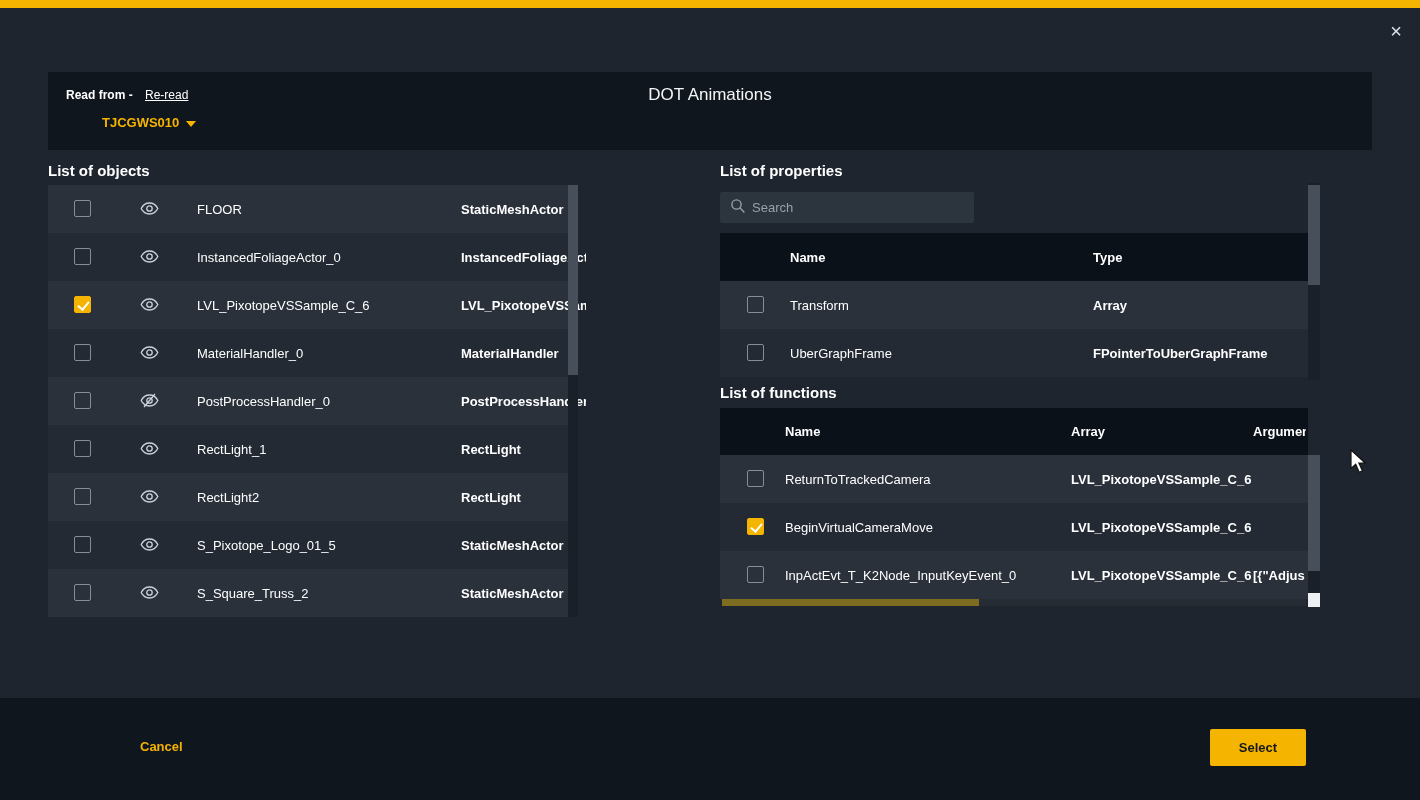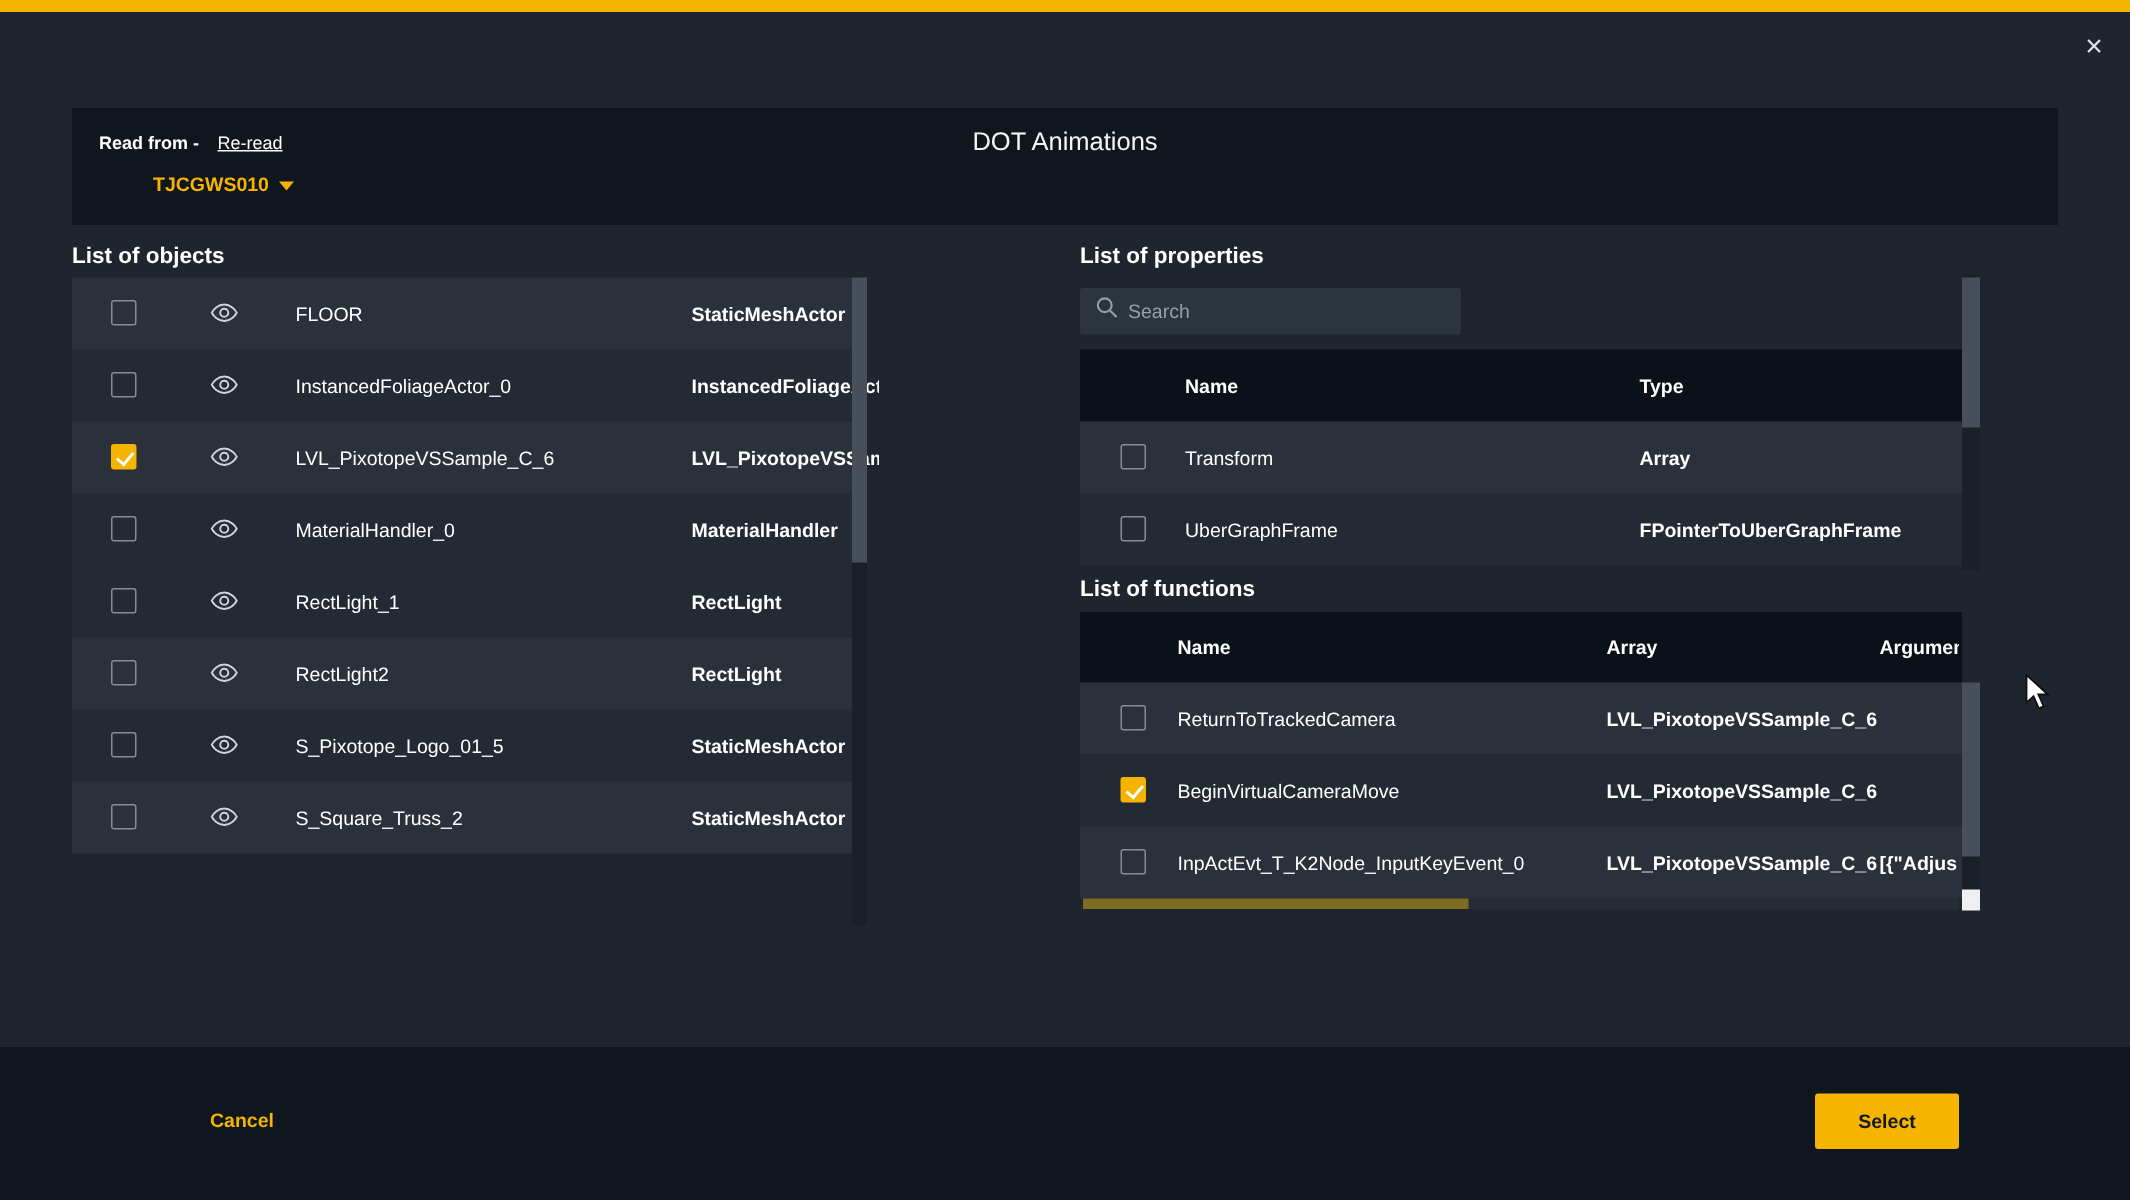--- a/index.html
+++ b/index.html
@@ -161,20 +161,33 @@
     <span class="eye">
       <svg width="19" height="15" viewBox="0 0 19 15">
           <path d="M9.5 2 C5.2 2 2.2 5.5 1.2 7.5 C2.2 9.5 5.2 13 9.5 13 C13.8 13 16.8 9.5 17.8 7.5 C16.8 5.5 13.8 2 9.5 2 Z" fill="none" stroke="#CDD3DA" stroke-width="1.3"></path>
           <circle cx="9.5" cy="7.5" r="2.7" fill="none" stroke="#CDD3DA" stroke-width="1.3"></circle>
         </svg>
     </span>
 
     <span class="cell-name">MaterialHandler_0</span>
     <span class="cell-type">MaterialHandler</span>
   </div>
+    <div class="row obj-row row-light">
+    <span class="checkbox"></span>
+
+    <span class="eye">
+      <svg width="19" height="15" viewBox="0 0 19 15">
+          <path d="M9.5 2 C5.2 2 2.2 5.5 1.2 7.5 C2.2 9.5 5.2 13 9.5 13 C13.8 13 16.8 9.5 17.8 7.5 C16.8 5.5 13.8 2 9.5 2 Z" fill="none" stroke="#CDD3DA" stroke-width="1.3"></path>
+          <circle cx="9.5" cy="7.5" r="2.7" fill="none" stroke="#CDD3DA" stroke-width="1.3"></circle>
+          <line x1="4" y1="14" x2="15" y2="1" stroke="#CDD3DA" stroke-width="1.3"></line>
+        </svg>
+    </span>
+    <span class="cell-name">PostProcessHandler_0</span>
+    <span class="cell-type">PostProcessHandler</span>
+  </div>
     <div class="row obj-row row-dark">
     <span class="checkbox"></span>
     <span class="eye">
       <svg width="19" height="15" viewBox="0 0 19 15">
           <path d="M9.5 2 C5.2 2 2.2 5.5 1.2 7.5 C2.2 9.5 5.2 13 9.5 13 C13.8 13 16.8 9.5 17.8 7.5 C16.8 5.5 13.8 2 9.5 2 Z" fill="none" stroke="#CDD3DA" stroke-width="1.3"></path>
           <circle cx="9.5" cy="7.5" r="2.7" fill="none" stroke="#CDD3DA" stroke-width="1.3"></circle>
         </svg>
     </span>
 
     <span class="cell-name">RectLight_1</span>

